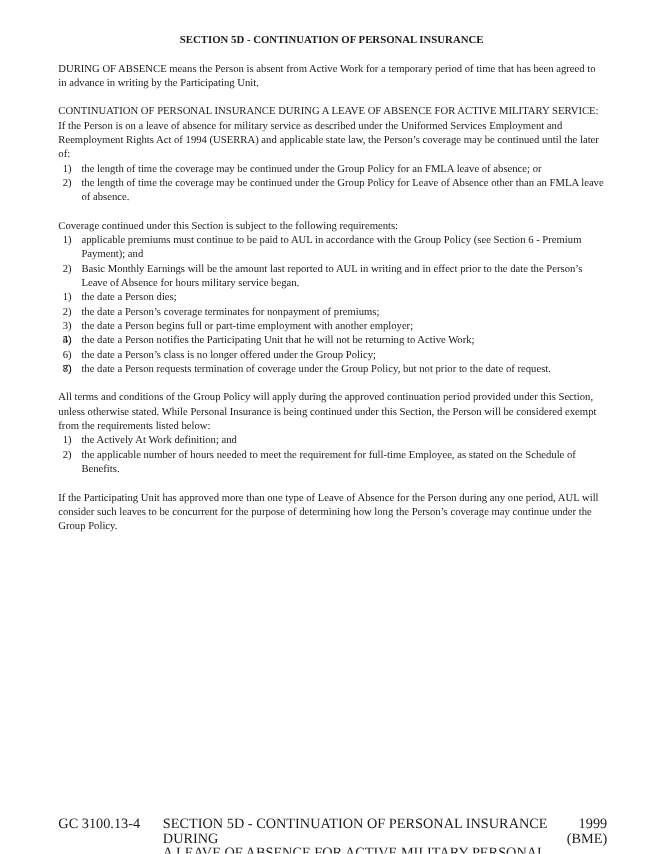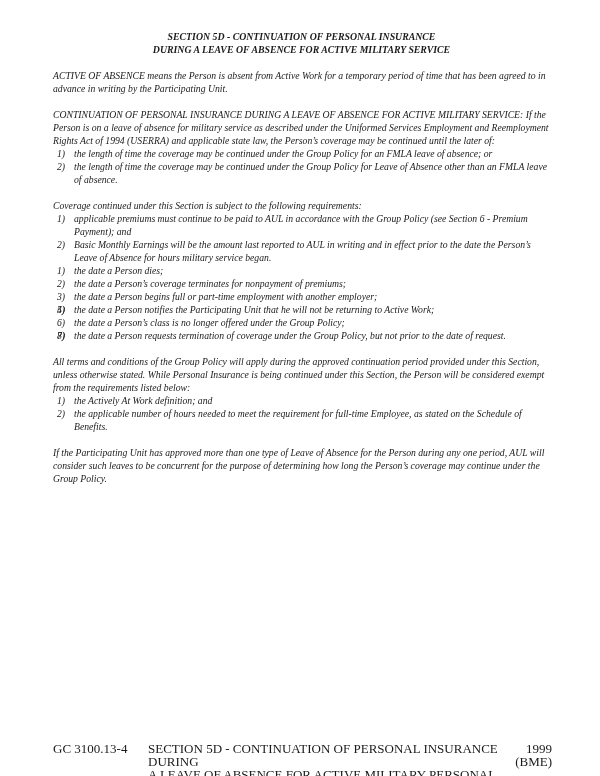--- a/index.html
+++ b/index.html
@@ -13,21 +13,20 @@
     position: relative;
     font-family: "Liberation Serif", "DejaVu Serif", serif;
     color: #1a1a1a;
     overflow: hidden;
   }
   .page {
     position: absolute;
     top: 30px;
     left: 53px;
     width: 497px;
-    font-style: italic;
   }
   .doc-title {
     text-align: center;
     font-weight: bold;
     font-size: 9.8px;
     line-height: 13px;
     margin-bottom: 2px;
   }
   .para {
     font-size: 9.7px;
@@ -75,24 +74,23 @@
     text-align: right;
   }
 </style>
 </head>
 <body>
 
 <div class="page">
 
   <div class="doc-title">
     <div>SECTION 5D - CONTINUATION OF PERSONAL INSURANCE</div>
-    <div>DURING A LEAVE OF ABSENCE FOR ACTIVE MILITARY SERVICE</div>
   </div>
 
-  <p class="para">ACTIVE OF ABSENCE means the Person is absent from Active Work for a temporary period of time that has been agreed to in advance in writing by the Participating Unit.</p>
+  <p class="para">DURING OF ABSENCE means the Person is absent from Active Work for a temporary period of time that has been agreed to in advance in writing by the Participating Unit.</p>
 
   <p class="para">CONTINUATION OF PERSONAL INSURANCE DURING A LEAVE OF ABSENCE FOR ACTIVE MILITARY SERVICE:  If the Person is on a leave of absence for military service as described under the Uniformed Services Employment and Reemployment Rights Act of 1994 (USERRA) and applicable state law, the Person’s coverage may be continued until the later of:</p>
   <ol class="numlist">
 
       <li class="numitem">
         <span class="num">1)</span>
         <span>the length of time the coverage may be continued under the Group Policy for an FMLA leave of absence; or</span>
       </li>
 
       <li class="numitem">

